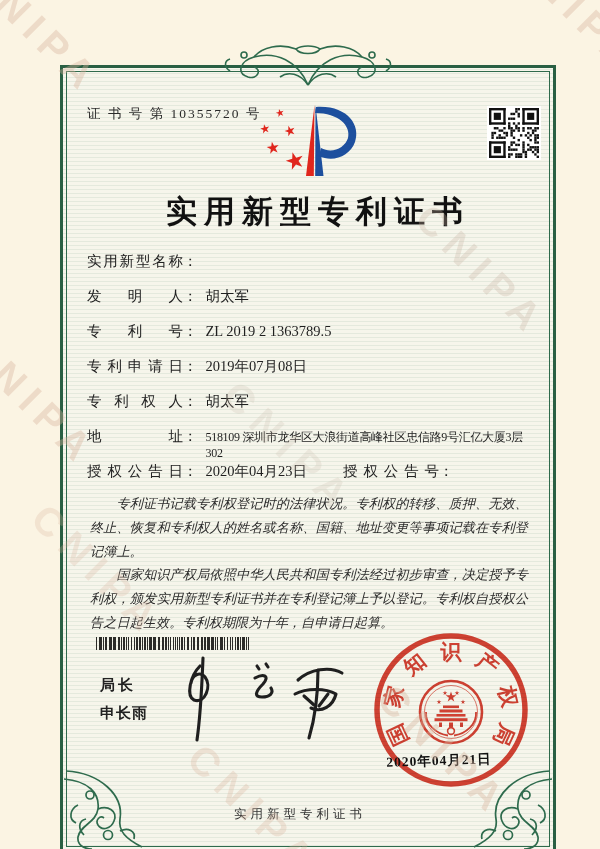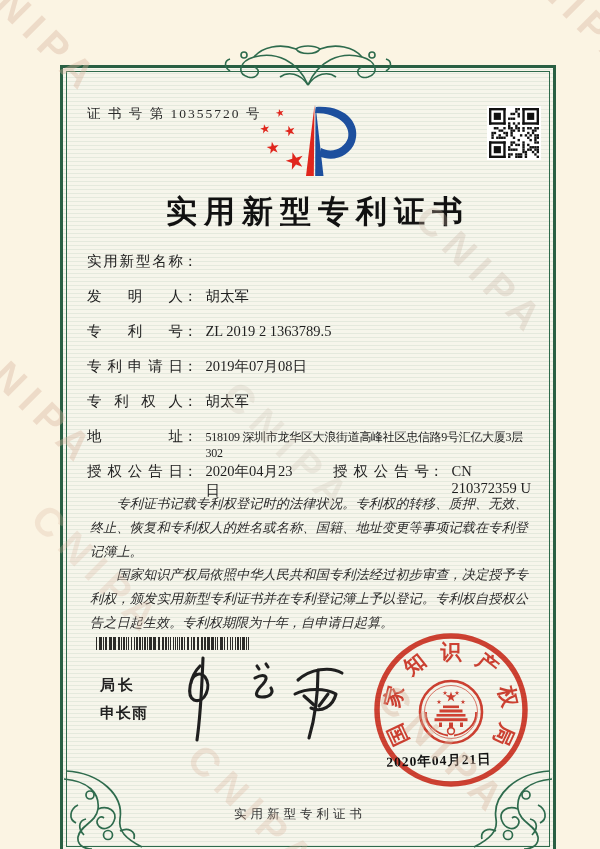--- a/index.html
+++ b/index.html
@@ -298,21 +298,20 @@
         <span class="fcolon">：</span>
       <span class="fvalue fvalue-addr">518109 深圳市龙华区大浪街道高峰社区忠信路9号汇亿大厦3层302</span>
     </div>
     <div class="frow frow-grant">
       <span class="flabel">授权公告日</span>
         <span class="fcolon">：</span>
       <span class="fvalue">2020年04月23日</span>
       <span class="fpair-r">
         <span class="flabel">授权公告号</span>
           <span class="fcolon">：</span>
-        <span class="fvalue">CN 210372359 U</span>
       </span>
     </div>
   </div>
 
   <div class="paras">
     <p>专利证书记载专利权登记时的法律状况。专利权的转移、质押、无效、终止、恢复和专利权人的姓名或名称、国籍、地址变更等事项记载在专利登记簿上。</p>
     <p>国家知识产权局依照中华人民共和国专利法经过初步审查，决定授予专利权，颁发实用新型专利证书并在专利登记簿上予以登记。专利权自授权公告之日起生效。专利权期限为十年，自申请日起算。</p>
   </div>
 
   <div class="barcode" id="barcode">

